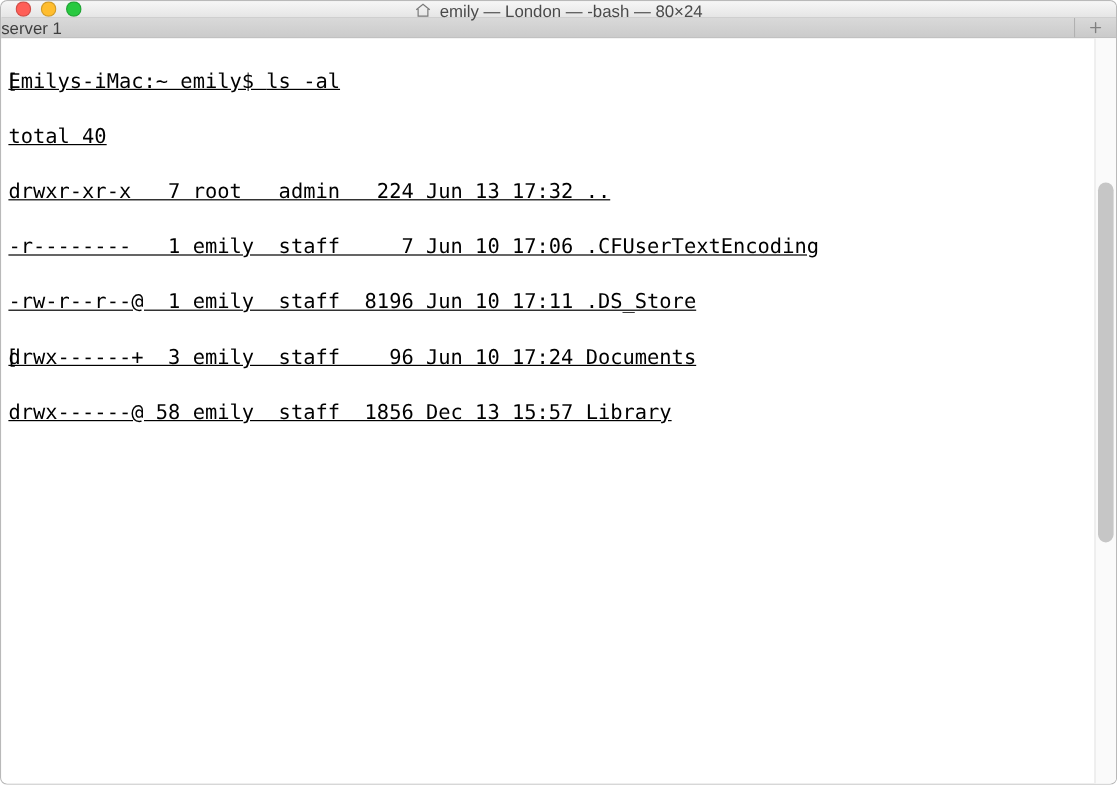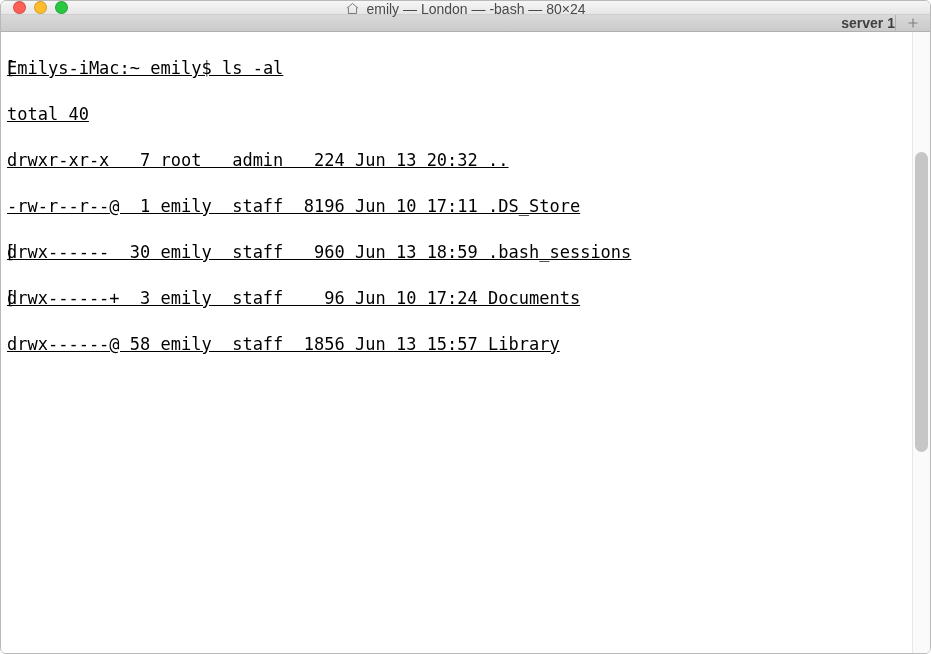--- a/index.html
+++ b/index.html
@@ -37,25 +37,24 @@
   }
   .home-icon-svg { width: 15px; height: 15px; display:block; }
   .tabbar {
     height: 30px;
     background: linear-gradient(#d4d4d4, #c5c5c5);
     border-bottom: 1px solid #b1b1b1;
     display: flex; align-items: stretch;
   }
   .tab {
     flex: 1;
-    display:flex; align-items:center; justify-content:flex-end;
+    display:flex; align-items:center; justify-content:flex-start;
     color:#3f3f3f; font-size:14px;
     background: linear-gradient(#d9d9d9, #cbcbcb);
     border-right: 1px solid #b1b1b1;
-    font-weight: bold;
   }
   .tab-add {
     width: 34px;
     display:flex; align-items:center; justify-content:center;
     background: linear-gradient(#d9d9d9, #cacaca);
     color:#808080;
   }
   .plus-svg { width:14px; height:14px; display:block; }
   .term-wrap { position: relative; flex:1; display:flex; }
   .terminal {
@@ -119,25 +118,25 @@
             <path stroke="#808080" stroke-width="2" stroke-linecap="round" d="M12 5v14M5 12h14"></path>
           </svg>
       </span>
     </div>
   </div>
 
   <div class="term-wrap">
     <div class="terminal">
 <span class="line bracketed"><span>Emilys-iMac:~ emily$ </span><span>ls -al</span></span>
 <span class="line">total 40</span>
-<span class="line">drwxr-xr-x   7 root   admin   224 Jun 13 20:32 ..</span>
+<span class="line">drwxr-xr-x   7 root   admin   224 Jun 13 17:32 ..</span>
+<span class="line">-r--------   1 emily  staff     7 Jun 10 17:06 .CFUserTextEncoding</span>
 <span class="line">-rw-r--r--@  1 emily  staff  8196 Jun 10 17:11 .DS_Store</span>
-<span class="line bracketed">drwx------  30 emily  staff   960 Jun 13 18:59 .bash_sessions</span>
 <span class="line bracketed">drwx------+  3 emily  staff    96 Jun 10 17:24 Documents</span>
-<span class="line">drwx------@ 58 emily  staff  1856 Jun 13 15:57 Library</span>
+<span class="line">drwx------@ 58 emily  staff  1856 Dec 13 15:57 Library</span>
 
 
 
 
 
 
 
 
 
 

